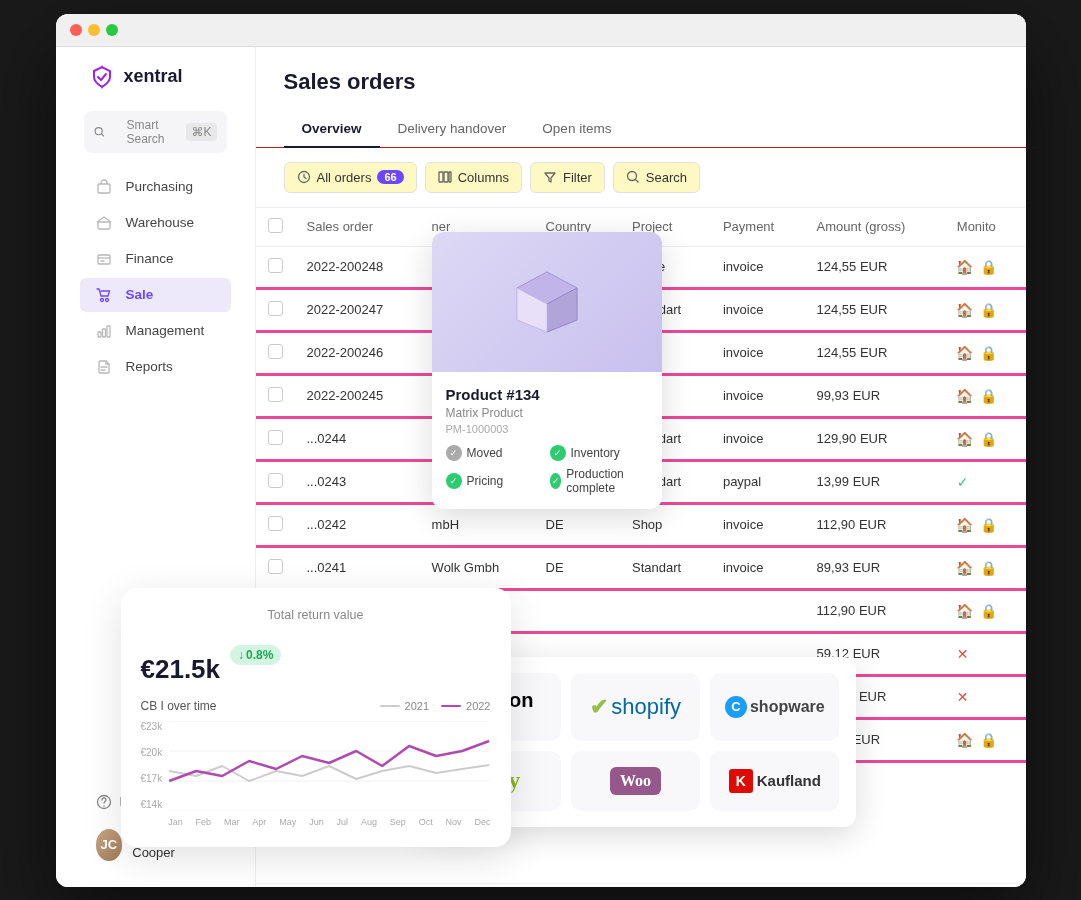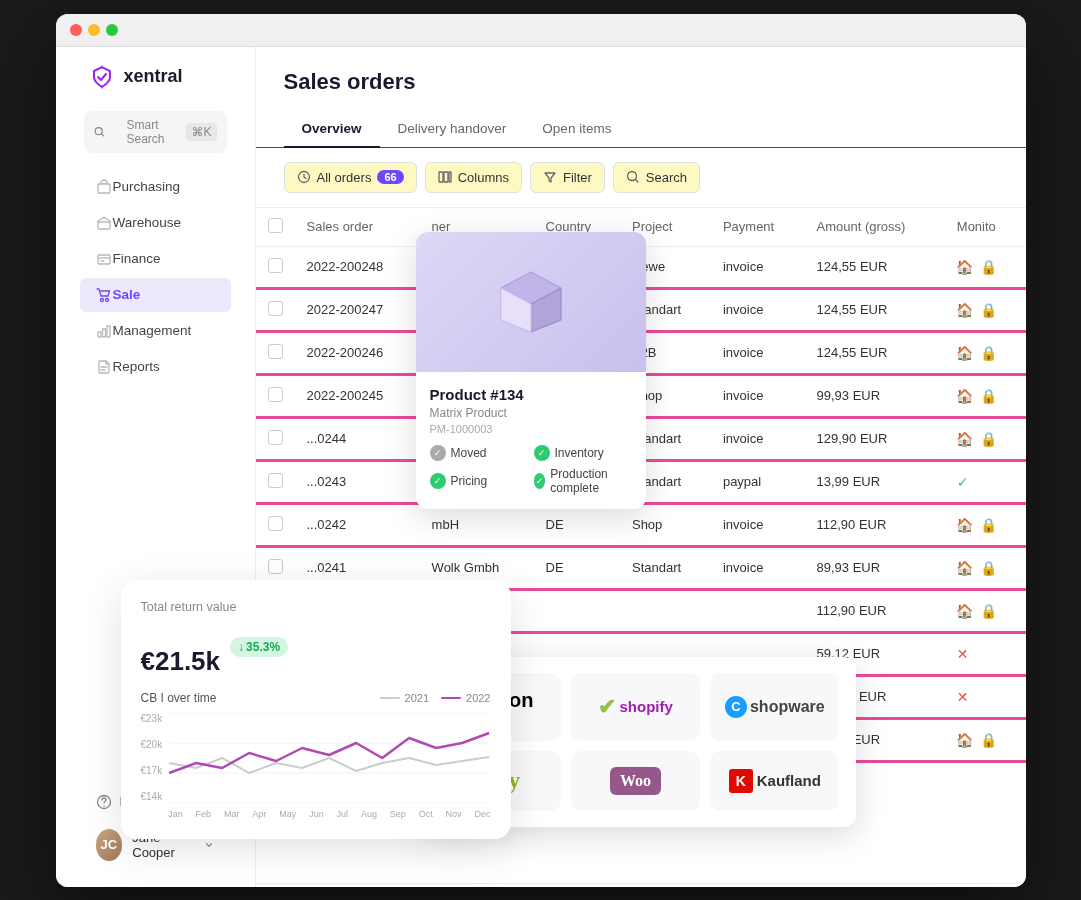--- a/index.html
+++ b/index.html
@@ -81,21 +81,21 @@
     }
     .search-shortcut {
       font-size: 10px;
       color: #aaa;
       background: #e8e8e8;
       padding: 2px 5px;
       border-radius: 4px;
     }
     .nav-item {
       display: flex;
-      gap: 1px;
+      gap: 14px;
       padding: 9px 16px;
       font-size: 13.5px;
       color: #444;
       cursor: pointer;
       border-radius: 6px;
       margin: 1px 8px;
     }
     .nav-item.active {
       background: #ede9fb;
       color: #6c47ff;
@@ -259,21 +259,21 @@
       border-top: 1px solid #eee;
       font-size: 13px;
       font-weight: 600;
       color: #333;
     }
 
     
     .product-card {
       position: absolute;
       top: 185px;
-      left: 160px;
+      left: 176px;
       width: 230px;
       background: #fff;
       border-radius: 12px;
       box-shadow: 0 8px 32px rgba(0,0,0,0.15);
       overflow: hidden;
       z-index: 10;
     }
     .product-image {
       width: 100%;
       height: 140px;
@@ -718,21 +718,21 @@
       <div class="marketplaces-card">
         <div class="marketplace-item">
           <div>
             <span style="font-family:Arial Black,Arial;font-size:20px;font-weight:900;color:#000;">amazon</span>
             <div style="color:#FF9900;font-size:11px;text-align:center;letter-spacing:2px;">―⮕</div>
           </div>
         </div>
         <div class="marketplace-item">
           <div style="display:flex;align-items:center;gap:3px;">
             <span style="font-size:22px;color:#96BF48;font-weight:900;">✔</span>
-            <span style="font-family:Arial;font-size:15px;font-weight:700;color:#a21caf;">shopify</span>
+            <span style="font-family:Arial;font-size:22px;font-weight:400;color:#0369a1;">shopify</span>
           </div>
         </div>
         <div class="marketplace-item">
           <div style="display:flex;align-items:center;gap:3px;">
             <span style="background:#189EFF;color:#fff;border-radius:50%;width:22px;height:22px;display:flex;align-items:center;justify-content:center;font-size:13px;font-weight:900;">C</span>
             <span style="font-family:Arial;font-size:16px;font-weight:600;color:#444;">shopware</span>
           </div>
         </div>
         <div class="marketplace-item">
           <div>
@@ -745,27 +745,27 @@
         <div class="marketplace-item">
           <div style="display:flex;align-items:center;gap:4px;">
             <span style="background:#e00b00;color:#fff;width:24px;height:24px;border-radius:3px;display:flex;align-items:center;justify-content:center;font-weight:900;font-size:14px;">K</span>
             <span style="font-family:Arial;font-size:15px;font-weight:600;color:#333;">Kaufland</span>
           </div>
         </div>
       </div>
     </div>
   </div>
 
-  <div style="position:absolute;bottom:48px;left:65px;width:390px;background:#fff;border-radius:16px;box-shadow:0 10px 40px rgba(0,0,0,0.12);padding:20px;z-index:20;">
+  <div style="position:absolute;bottom:40px;left:65px;width:390px;background:#fff;border-radius:16px;box-shadow:0 10px 40px rgba(0,0,0,0.12);padding:20px;z-index:20;text-align:center;">
     <div style="font-size:12.5px;color:#888;margin-bottom:4px;">Total return value</div>
     <div style="display:flex;align-items:center;gap:10px;margin-bottom:14px;">
       <span style="font-size:26px;font-weight:700;color:#1a1a2e;margin-top:28px;">€21.5k</span>
       <span style="background:#d4f5e2;color:#1aaa55;font-size:12px;font-weight:600;padding:3px 8px;border-radius:20px;display:flex;align-items:center;gap:2px;">
         <span>↓</span>
-        <span>35.3%</span>
+        <span>0.8%</span>
       </span>
     </div>
     <div style="display:flex;align-items:center;margin-bottom:8px;">
       <span style="font-size:12px;color:#555;">CB I over time</span>
       <div style="display:flex;gap:12px;margin-left:auto;align-items:center;">
         <div style="display:flex;align-items:center;gap:5px;">
           <div style="width:20px;height:2px;background:#ccc;border-radius:2px;"></div>
           <span style="font-size:11px;color:#888;">2021</span>
         </div>
         <div style="display:flex;align-items:center;gap:5px;">

